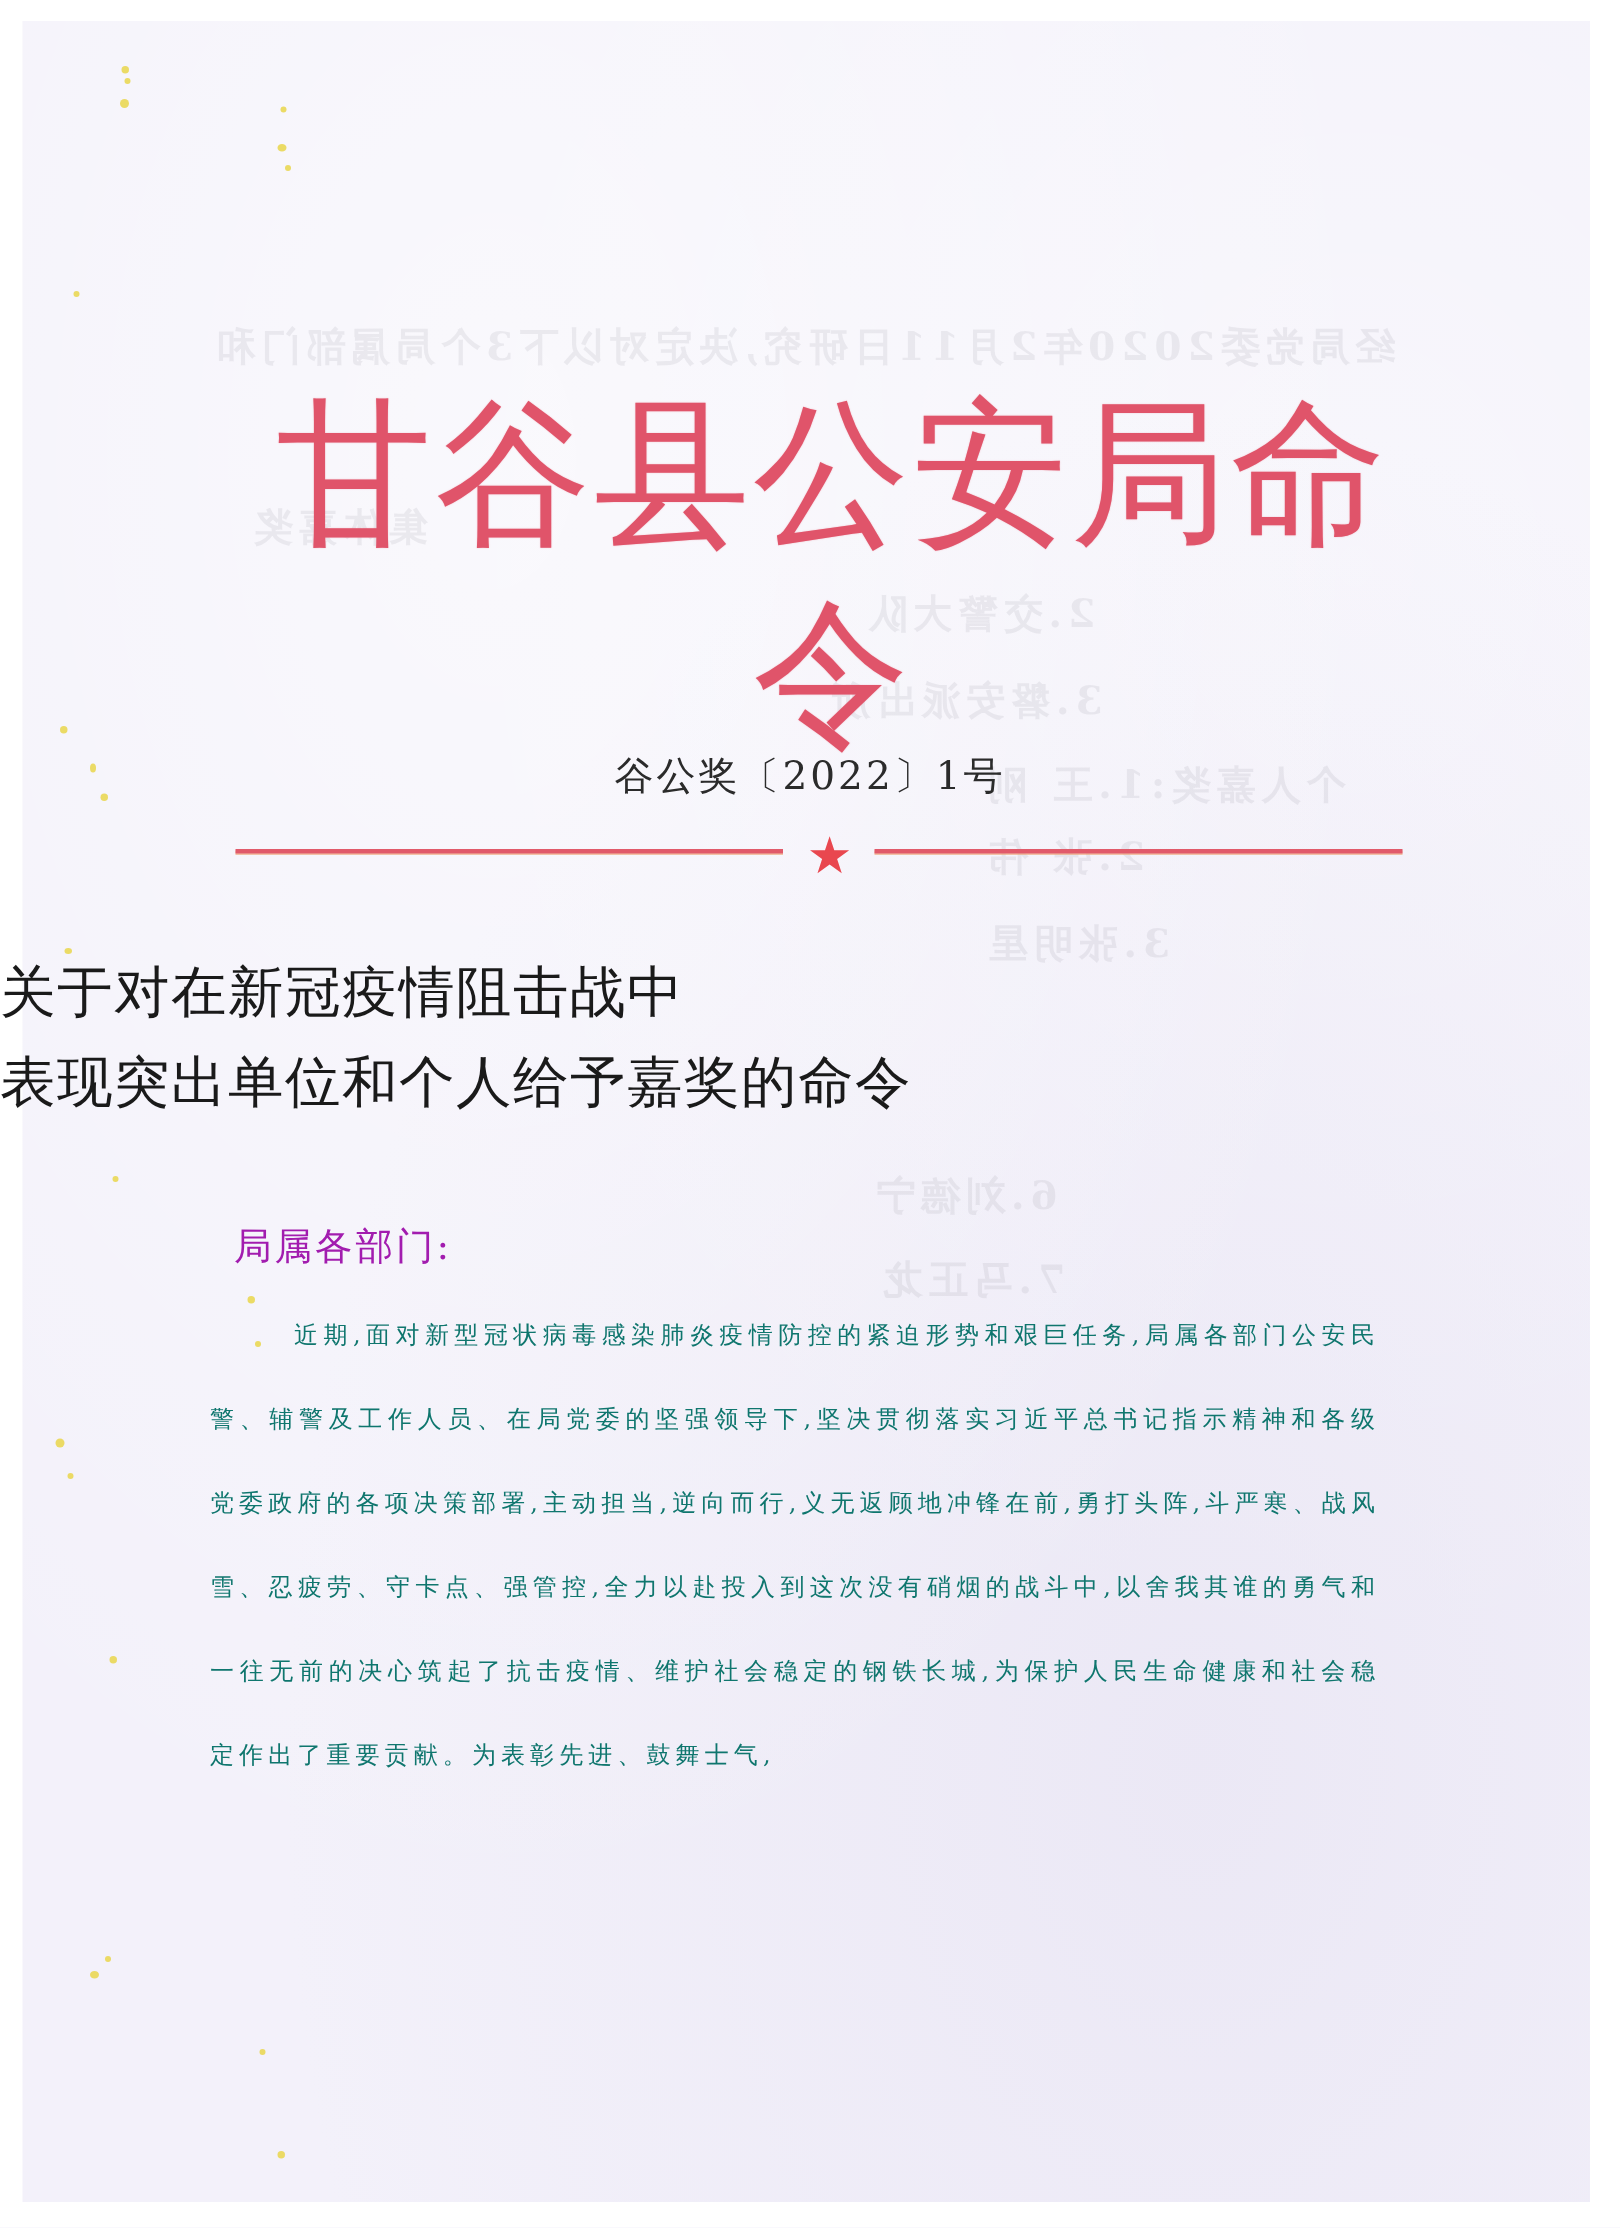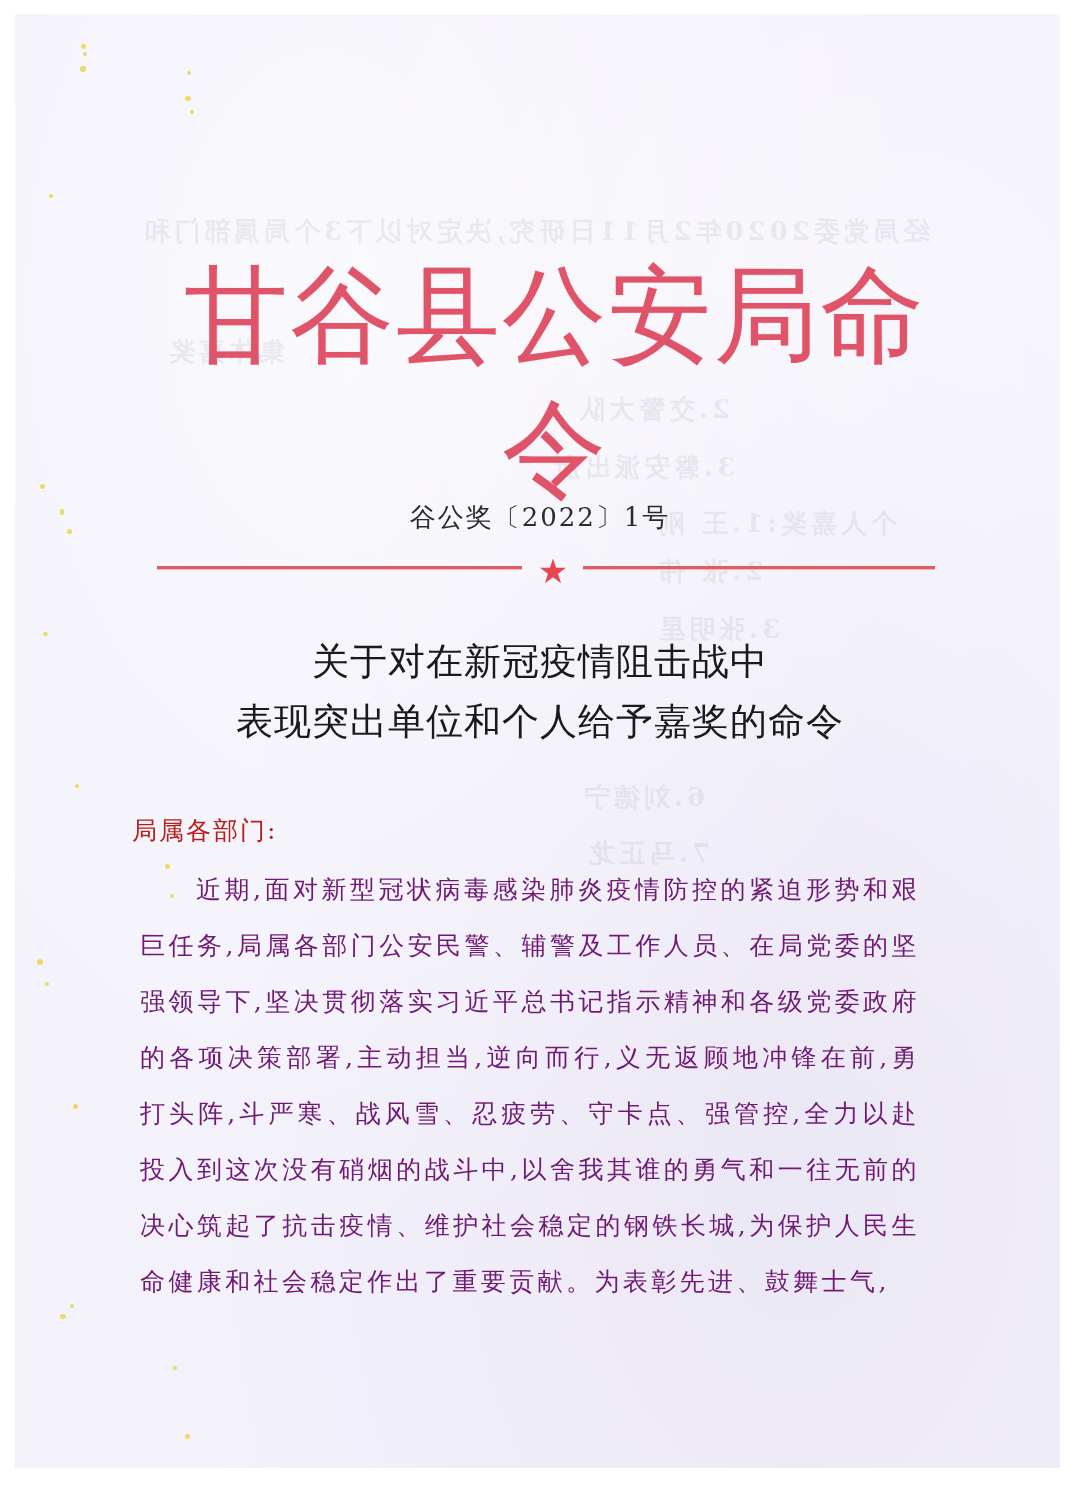--- a/index.html
+++ b/index.html
@@ -93,44 +93,43 @@
       font-size: 34px;
       line-height: 34px;
       text-align: center;
       font-family: "DejaVu Sans", sans-serif;
     }
 
     .title {
       position: absolute;
       left: 0;
       width: 1080px;
-      text-align: center;
       color: #1a1a1a;
       font-family: "DejaVu Sans", "Liberation Sans", sans-serif;
       font-size: 37px;
       letter-spacing: 1px;
     }
     .title.l1 { top: 637px; }
     .title.l2 { top: 697px; font-family: Liberation Mono, monospace; }
 
     .salutation {
       position: absolute;
-      left: 132px;
+      left: 156px;
       top: 814px;
-      color: #b91c1c;
+      color: #a21caf;
       font-size: 25px;
       letter-spacing: 2px;
     }
     .body-text {
       position: absolute;
       left: 140px;
       top: 862px;
       width: 780px;
-      color: #701a75;
-      font-size: 25px;
+      color: #0f766e;
+      font-size: 16px;
       line-height: 56px;
       letter-spacing: 3.4px;
       text-align: justify;
       text-indent: 56px;
     }
   </style>
 </head>
 <body>
 
 <div class="paper">

